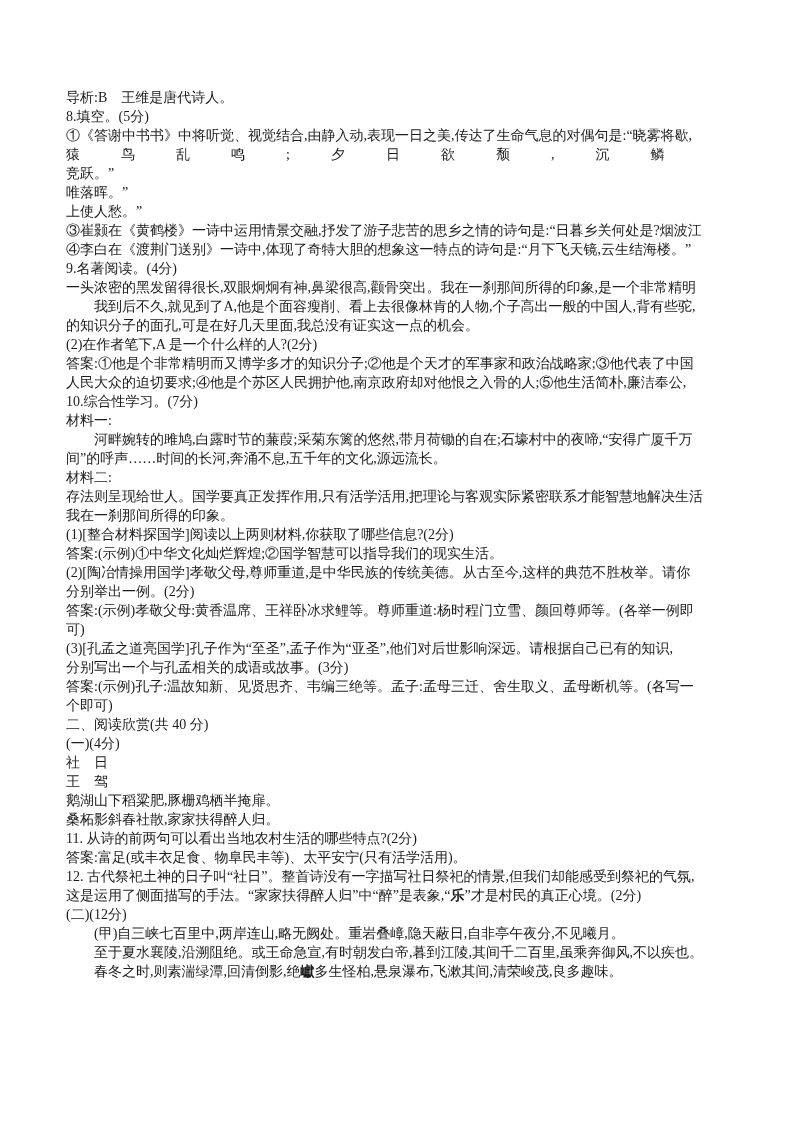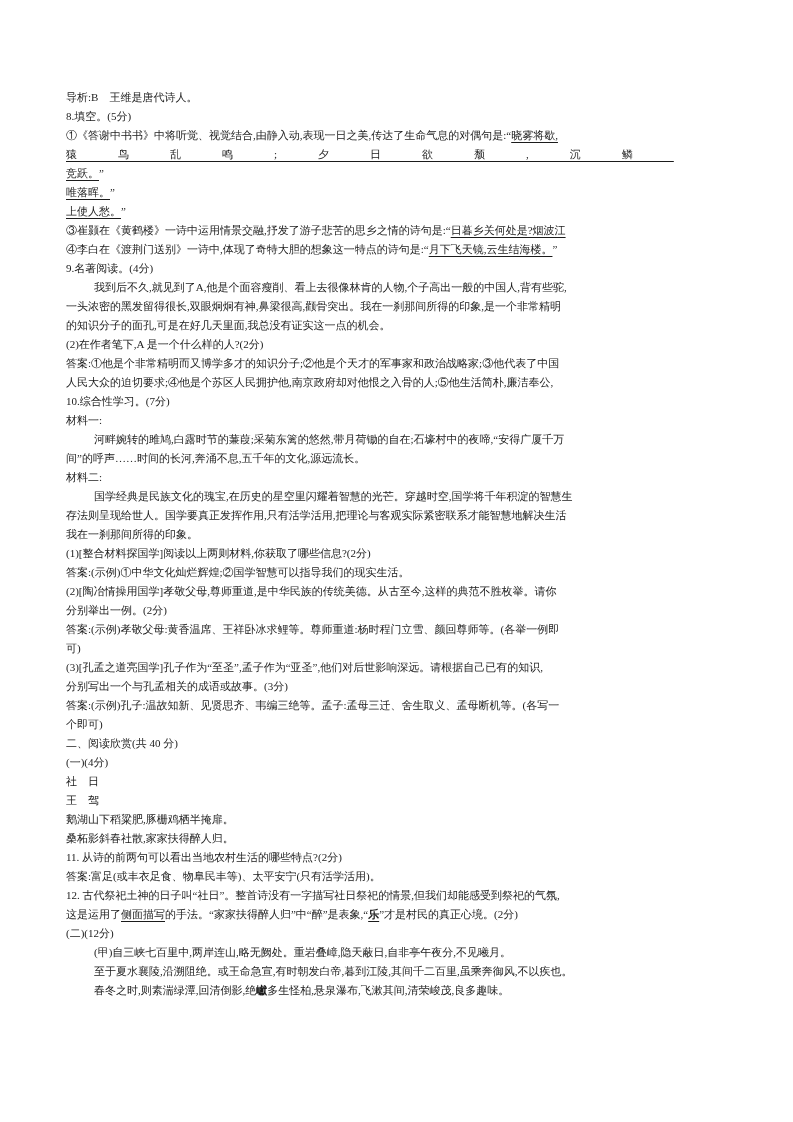--- a/index.html
+++ b/index.html
@@ -8,31 +8,30 @@
     background:#ffffff;
     position:relative;
     overflow:hidden;
     font-family:"Liberation Serif","DejaVu Serif",serif;
     color:#1b1b1b;
   }
   .doc{
     position:absolute;
     left:66px;top:88px;
     width:663px;
-    font-size:11px;
+    font-size:14px;
     line-height:19px;
   }
   .line{
     height:19px;
     white-space:nowrap;
   }
   .line.center{text-align:left;}
   .line.indent{text-indent:28px;}
   .u{
-    text-decoration:underline;
     text-underline-offset:3px;
   }
   .b{font-weight:700;}
   .line.just .u{
     letter-spacing:41px;
   }
   .footer{
     position:absolute;
     left:0;right:0;
     top:1131px;
@@ -50,32 +49,31 @@
     <div class="line"><span>导析:B　王维是唐代诗人。</span></div>
     <div class="line"><span>8.填空。(5分)</span></div>
     <div class="line"><span>①《答谢中书书》中将听觉、视觉结合,由静入动,表现一日之美,传达了生命气息的对偶句是:“</span><span class="u">晓雾将歇,</span></div>
     <div class="line just"><span class="u">猿鸟乱鸣;夕日欲颓,沉鳞</span></div>
     <div class="line"><span class="u">竞跃。</span><span>”</span></div>
     <div class="line"><span class="u">唯落晖。</span><span>”</span></div>
     <div class="line"><span class="u">上使人愁。</span><span>”</span></div>
     <div class="line"><span>③崔颢在《黄鹤楼》一诗中运用情景交融,抒发了游子悲苦的思乡之情的诗句是:“</span><span class="u">日暮乡关何处是?烟波江</span></div>
     <div class="line"><span>④李白在《渡荆门送别》一诗中,体现了奇特大胆的想象这一特点的诗句是:“</span><span class="u">月下飞天镜,云生结海楼。</span><span>”</span></div>
     <div class="line"><span>9.名著阅读。(4分)</span></div>
+    <div class="line"><span>一头浓密的黑发留得很长,双眼炯炯有神,鼻梁很高,颧骨突出。我在一刹那间所得的印象,是一个非常精明</span></div>
     <div class="line indent"><span>我到后不久,就见到了A,他是个面容瘦削、看上去很像林肯的人物,个子高出一般的中国人,背有些驼,</span></div>
-    <div class="line"><span>一头浓密的黑发留得很长,双眼炯炯有神,鼻梁很高,颧骨突出。我在一刹那间所得的印象,是一个非常精明</span></div>
     <div class="line"><span>的知识分子的面孔,可是在好几天里面,我总没有证实这一点的机会。</span></div>
     <div class="line"><span>(2)在作者笔下,A 是一个什么样的人?(2分)</span></div>
     <div class="line"><span>答案:①他是个非常精明而又博学多才的知识分子;②他是个天才的军事家和政治战略家;③他代表了中国</span></div>
     <div class="line"><span>人民大众的迫切要求;④他是个苏区人民拥护他,南京政府却对他恨之入骨的人;⑤他生活简朴,廉洁奉公,</span></div>
     <div class="line"><span>10.综合性学习。(7分)</span></div>
     <div class="line"><span>材料一:</span></div>
     <div class="line indent"><span>河畔婉转的雎鸠,白露时节的蒹葭;采菊东篱的悠然,带月荷锄的自在;石壕村中的夜啼,“安得广厦千万</span></div>
     <div class="line"><span>间”的呼声……时间的长河,奔涌不息,五千年的文化,源远流长。</span></div>
     <div class="line"><span>材料二:</span></div>
-    <div class="line indent"><span>国学经典是民族文化的瑰宝,在历史的星空里闪耀着智慧的光芒。穿越时空,国学将千年积淀的智慧生</span></div>
     <div class="line"><span>存法则呈现给世人。国学要真正发挥作用,只有活学活用,把理论与客观实际紧密联系才能智慧地解决生活</span></div>
     <div class="line"><span>我在一刹那间所得的印象。</span></div>
     <div class="line"><span>(1)[整合材料探国学]阅读以上两则材料,你获取了哪些信息?(2分)</span></div>
     <div class="line"><span>答案:(示例)①中华文化灿烂辉煌;②国学智慧可以指导我们的现实生活。</span></div>
     <div class="line"><span>(2)[陶冶情操用国学]孝敬父母,尊师重道,是中华民族的传统美德。从古至今,这样的典范不胜枚举。请你</span></div>
     <div class="line"><span>分别举出一例。(2分)</span></div>
     <div class="line"><span>答案:(示例)孝敬父母:黄香温席、王祥卧冰求鲤等。尊师重道:杨时程门立雪、颜回尊师等。(各举一例即</span></div>
     <div class="line"><span>可)</span></div>
     <div class="line"><span>(3)[孔孟之道亮国学]孔子作为“至圣”,孟子作为“亚圣”,他们对后世影响深远。请根据自己已有的知识,</span></div>
     <div class="line"><span>分别写出一个与孔孟相关的成语或故事。(3分)</span></div>

